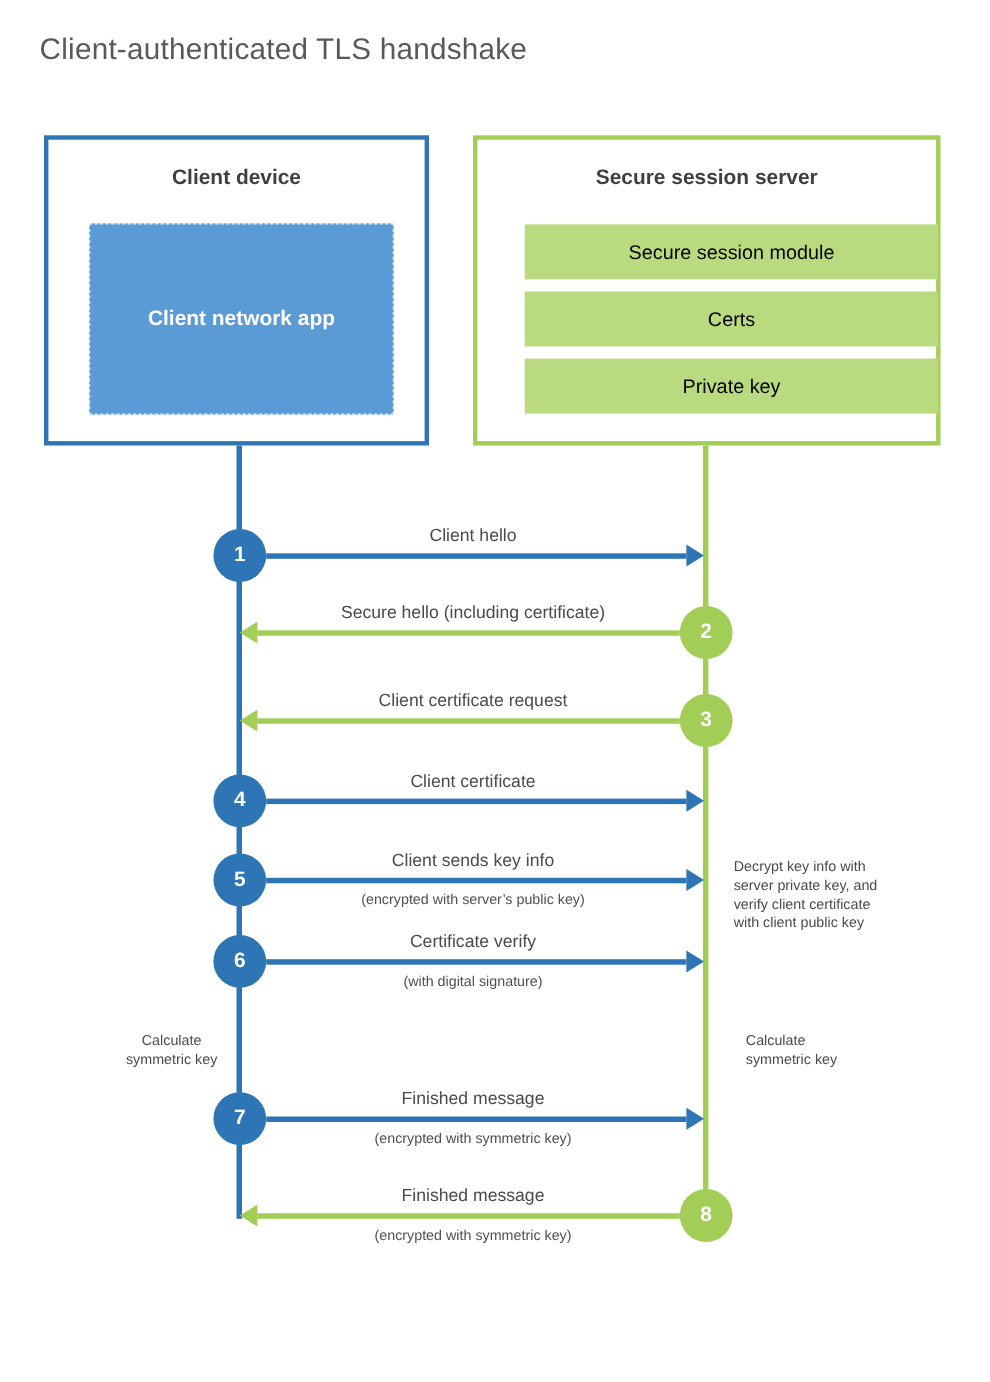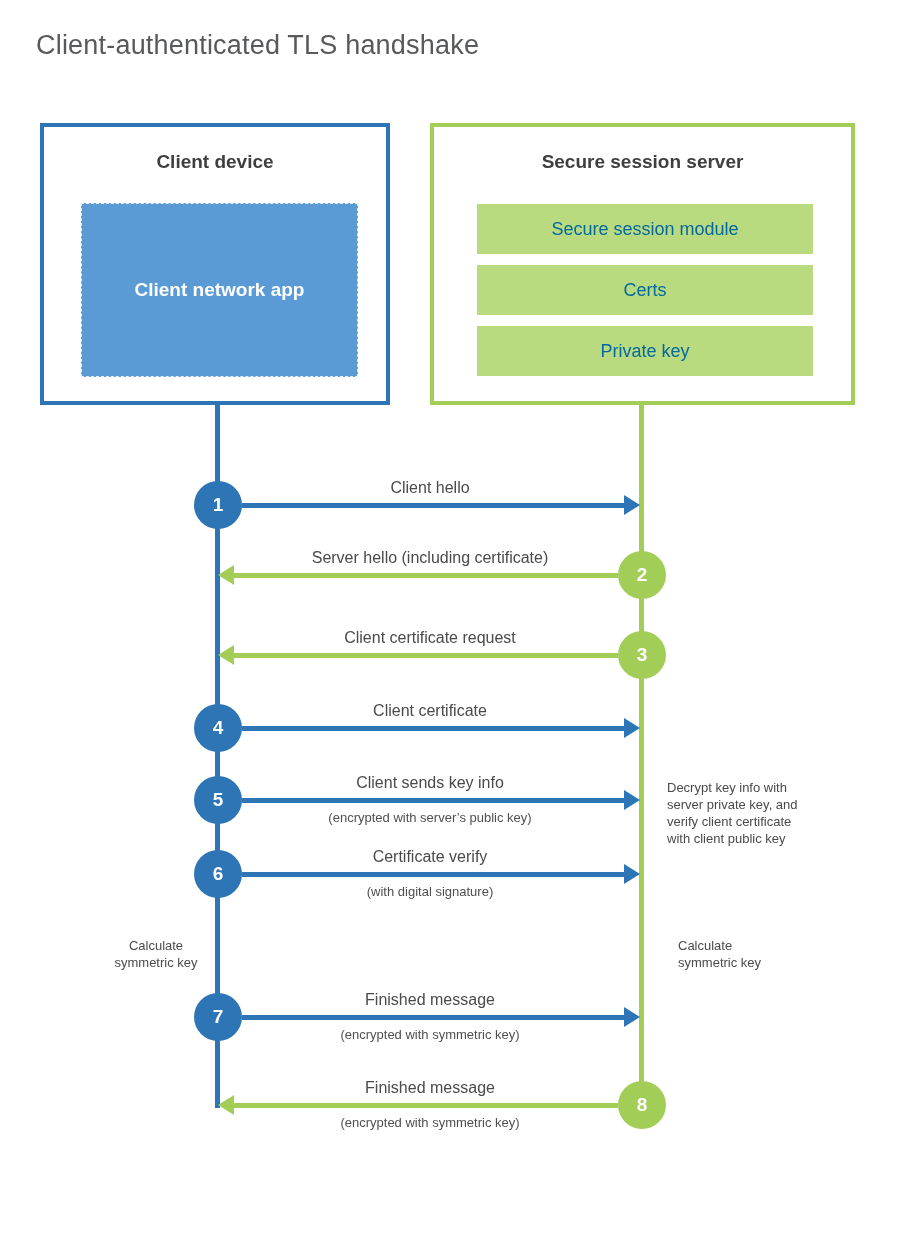--- a/index.html
+++ b/index.html
@@ -32,24 +32,24 @@
   .app-box{
     position:absolute;left:37px;top:76px;width:277px;height:174px;
     background:var(--blue-fill);
     border:1px dashed rgba(255,255,255,0.85);
     display:flex;align-items:center;justify-content:center;text-align:center;
     color:#fff;font-size:19px;line-height:1.55;box-sizing:border-box;
     padding:0 40px;
     font-weight:bold;
   }
   .server-bar{
-    position:absolute;left:43px;width:336px;height:50px;
+    position:absolute;left:43px;width:376px;height:50px;
     background:var(--green-fill);
     display:flex;align-items:center;justify-content:center;
-    color:#0369a1;font-size:18px;
+    color:#000000;font-size:18px;
   }
   .bar-0{top:77px;} .bar-1{top:138px;} .bar-2{top:199px;}
 
   
   .lifeline{position:absolute;width:5px;}
   .lifeline.blue{left:215px;top:405px;height:703px;background:var(--blue);}
   .lifeline.green{left:639px;top:405px;height:700px;background:var(--green);}
 
   
   .step-circle{
@@ -116,21 +116,21 @@
   </div>
 
   <div class="lifeline blue"></div>
   <div class="lifeline green"></div>
 
   <div class="msg-label" style="top:479px">Client hello</div>
   <div class="arrow-line blue" style="top:503px"></div>
   <div class="arrow-head right" style="top:495px"></div>
   <div class="step-circle blue" style="top:481px">1</div>
 
-  <div class="msg-label" style="top:549px">Server hello (including certificate)</div>
+  <div class="msg-label" style="top:549px">Secure hello (including certificate)</div>
   <div class="arrow-line green" style="top:573px"></div>
   <div class="arrow-head left" style="top:565px"></div>
   <div class="step-circle green" style="top:551px">2</div>
 
   <div class="msg-label" style="top:629px">Client certificate request</div>
   <div class="arrow-line green" style="top:653px"></div>
   <div class="arrow-head left" style="top:645px"></div>
   <div class="step-circle green" style="top:631px">3</div>
 
   <div class="msg-label" style="top:702px">Client certificate</div>

